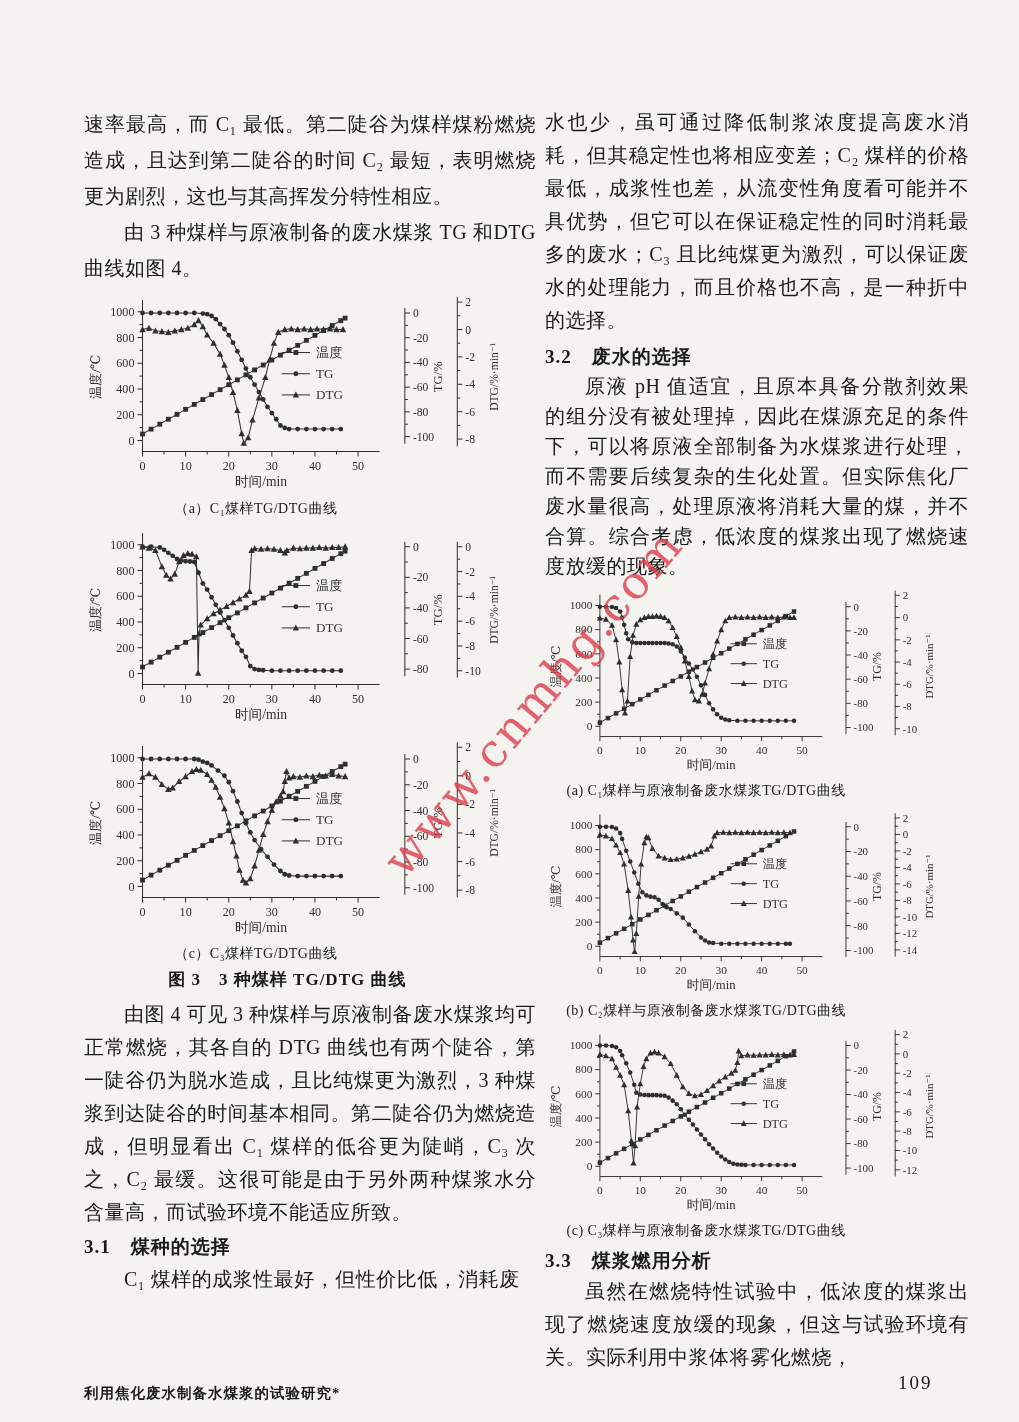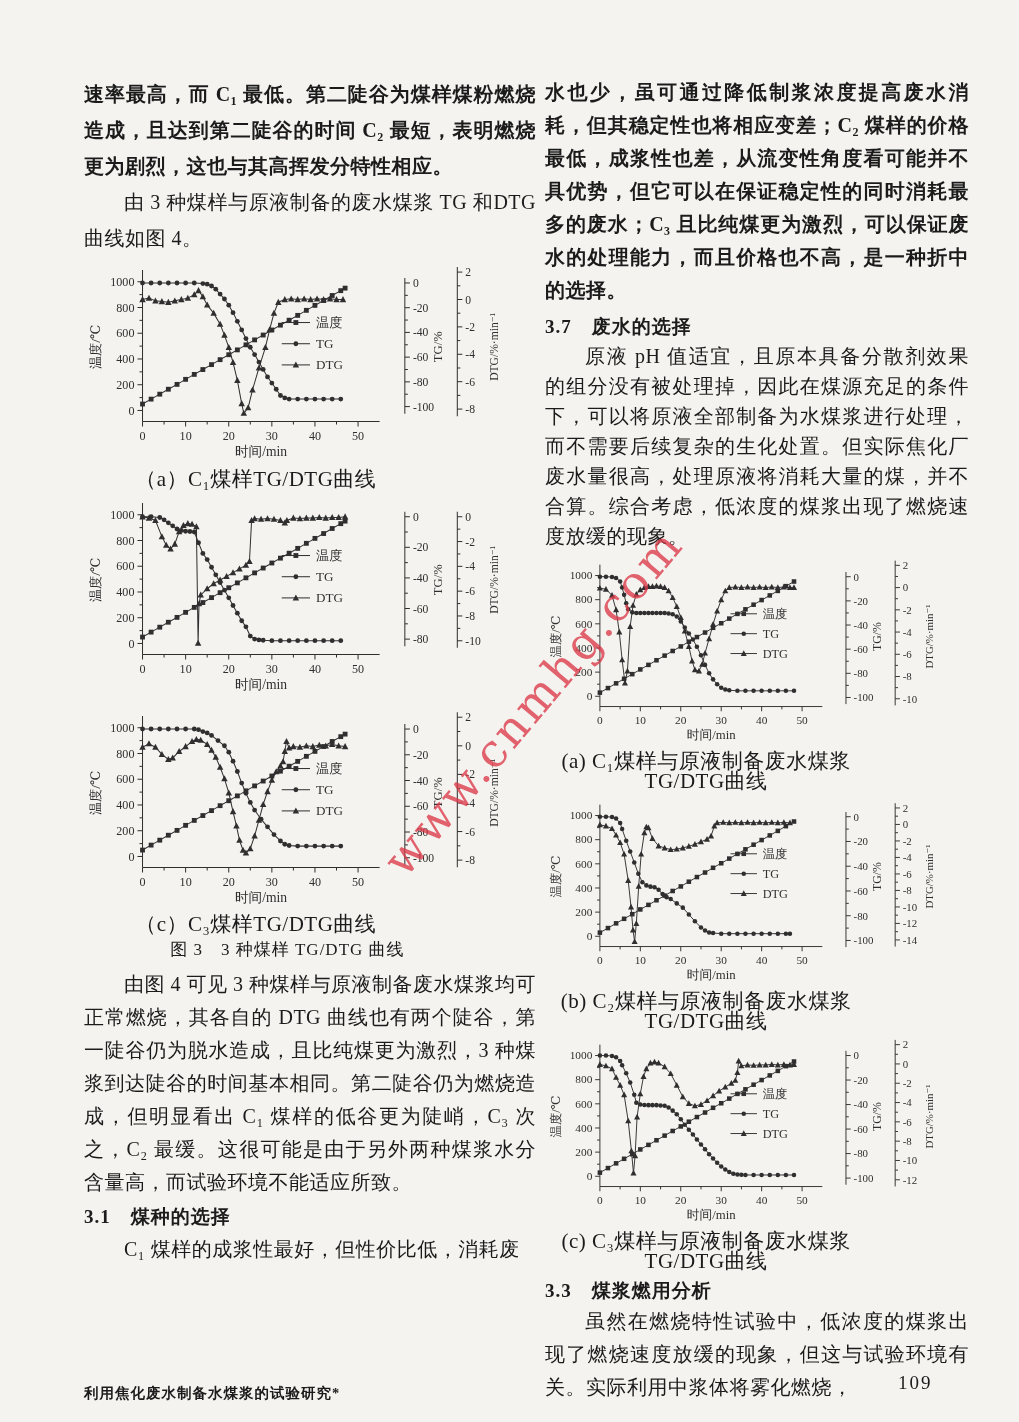--- a/index.html
+++ b/index.html
@@ -7,28 +7,28 @@
     position:relative;width:1019px;height:1422px;margin:0 auto;
     background:#f4f3f0;overflow:hidden;color:#1b1b1b;
     font-family:"Liberation Serif","DejaVu Serif",serif;
   }
   .col{position:absolute;top:0;}
   .col-left{left:84px;width:452px;}
   .col-right{left:545px;width:424px;}
   p{margin:0;}
   .body{font-size:20px;line-height:36px;text-align:justify;letter-spacing:.5px;}
   .indent{text-indent:2em;}
-  .p-first{margin-top:76px;font-weight:bold;}
+  .p-first{margin-top:106px;}
   .lh33{line-height:33px;}
   .lh30{line-height:30px;}
   .chart{margin:6px 0 0 0;}
   figure{margin:0;padding:0;}
   .chart-svg{display:block;width:100%;height:auto;}
-  .chart-caption{width:76%;text-align:center;font-size:21px;line-height:20px;letter-spacing:.5px;}
-  .fig-caption{width:90%;text-align:center;font-weight:normal;font-size:17px;line-height:24px;margin-top:4px;letter-spacing:1px;}
+  .chart-caption{width:76%;text-align:center;font-size:14px;line-height:20px;letter-spacing:.5px;}
+  .fig-caption{width:90%;text-align:center;font-weight:bold;font-size:17px;line-height:24px;margin-top:4px;letter-spacing:1px;}
   .h-sec{font-family:"Liberation Sans","DejaVu Sans",sans-serif;font-weight:bold;font-size:20px;line-height:30px;margin:10px 0 0 0;letter-spacing:1px;}
   .h-sub{font-weight:bold;font-size:19px;line-height:28px;margin:4px 0 0 0;letter-spacing:1px;}
   .h-after{margin-top:6px;}
   .footer-note{position:absolute;left:84px;top:1384px;font-size:14.5px;font-weight:bold;letter-spacing:1px;}
   .page-number{position:absolute;left:898px;top:1372px;font-size:19px;letter-spacing:2px;}
   .watermark{
     position:absolute;left:393px;top:842px;transform-origin:0 50%;
     transform:rotate(-50deg);font-size:46px;letter-spacing:3px;white-space:nowrap;
     color:rgba(219,57,72,.78);font-family:"DejaVu Serif","Liberation Serif",serif;
     z-index:5;pointer-events:none;
@@ -620,21 +620,21 @@
 
     <div class="fig-caption">图 3　3 种煤样 TG/DTG 曲线</div>
 
     <p class="body indent lh33 h-after">由图 4 可见 3 种煤样与原液制备废水煤浆均可正常燃烧，其各自的 DTG 曲线也有两个陡谷，第一陡谷仍为脱水造成，且比纯煤更为激烈，3 种煤浆到达陡谷的时间基本相同。第二陡谷仍为燃烧造成，但明显看出 C₁ 煤样的低谷更为陡峭，C₃ 次之，C₂ 最缓。这很可能是由于另外两种煤浆水分含量高，而试验环境不能适应所致。</p>
     <h3 class="h-sub">3.1　煤种的选择</h3>
     <p class="body indent">C₁ 煤样的成浆性最好，但性价比低，消耗废</p>
   </div>
 
   <div class="col col-right">
     <p class="body p-first lh33">水也少，虽可通过降低制浆浓度提高废水消耗，但其稳定性也将相应变差；C₂ 煤样的价格最低，成浆性也差，从流变性角度看可能并不具优势，但它可以在保证稳定性的同时消耗最多的废水；C₃ 且比纯煤更为激烈，可以保证废水的处理能力，而且价格也不高，是一种折中的选择。</p>
-    <h3 class="h-sub h-after">3.7　废水的选择</h3>
+    <h3 class="h-sub h-after">3.2　废水的选择</h3>
     <p class="body indent lh30">原液 pH 值适宜，且原本具备分散剂效果的组分没有被处理掉，因此在煤源充足的条件下，可以将原液全部制备为水煤浆进行处理，而不需要后续复杂的生化处置。但实际焦化厂废水量很高，处理原液将消耗大量的煤，并不合算。综合考虑，低浓度的煤浆出现了燃烧速度放缓的现象。</p>
 
     <figure class="chart">
         <svg viewBox="0 0 448 205" class="chart-svg">
           <line x1="58" y1="8" x2="58" y2="158" stroke="#2f2f2f" stroke-width="1"></line>
           <line x1="58" y1="158" x2="293" y2="158" stroke="#2f2f2f" stroke-width="1"></line>
           <line x1="53" y1="147.1551724137931" x2="58" y2="147.1551724137931" stroke="#2f2f2f" stroke-width="1"></line>
           <text x="50" y="151.1551724137931" text-anchor="end" font-size="12" fill="#2f2f2f" font-family="&quot;Liberation Serif&quot;,&quot;DejaVu Serif&quot;,serif">0</text>
           <line x1="55" y1="134.39655172413794" x2="58" y2="134.39655172413794" stroke="#2f2f2f" stroke-width="1"></line>
           <line x1="53" y1="121.63793103448276" x2="58" y2="121.63793103448276" stroke="#2f2f2f" stroke-width="1"></line>

